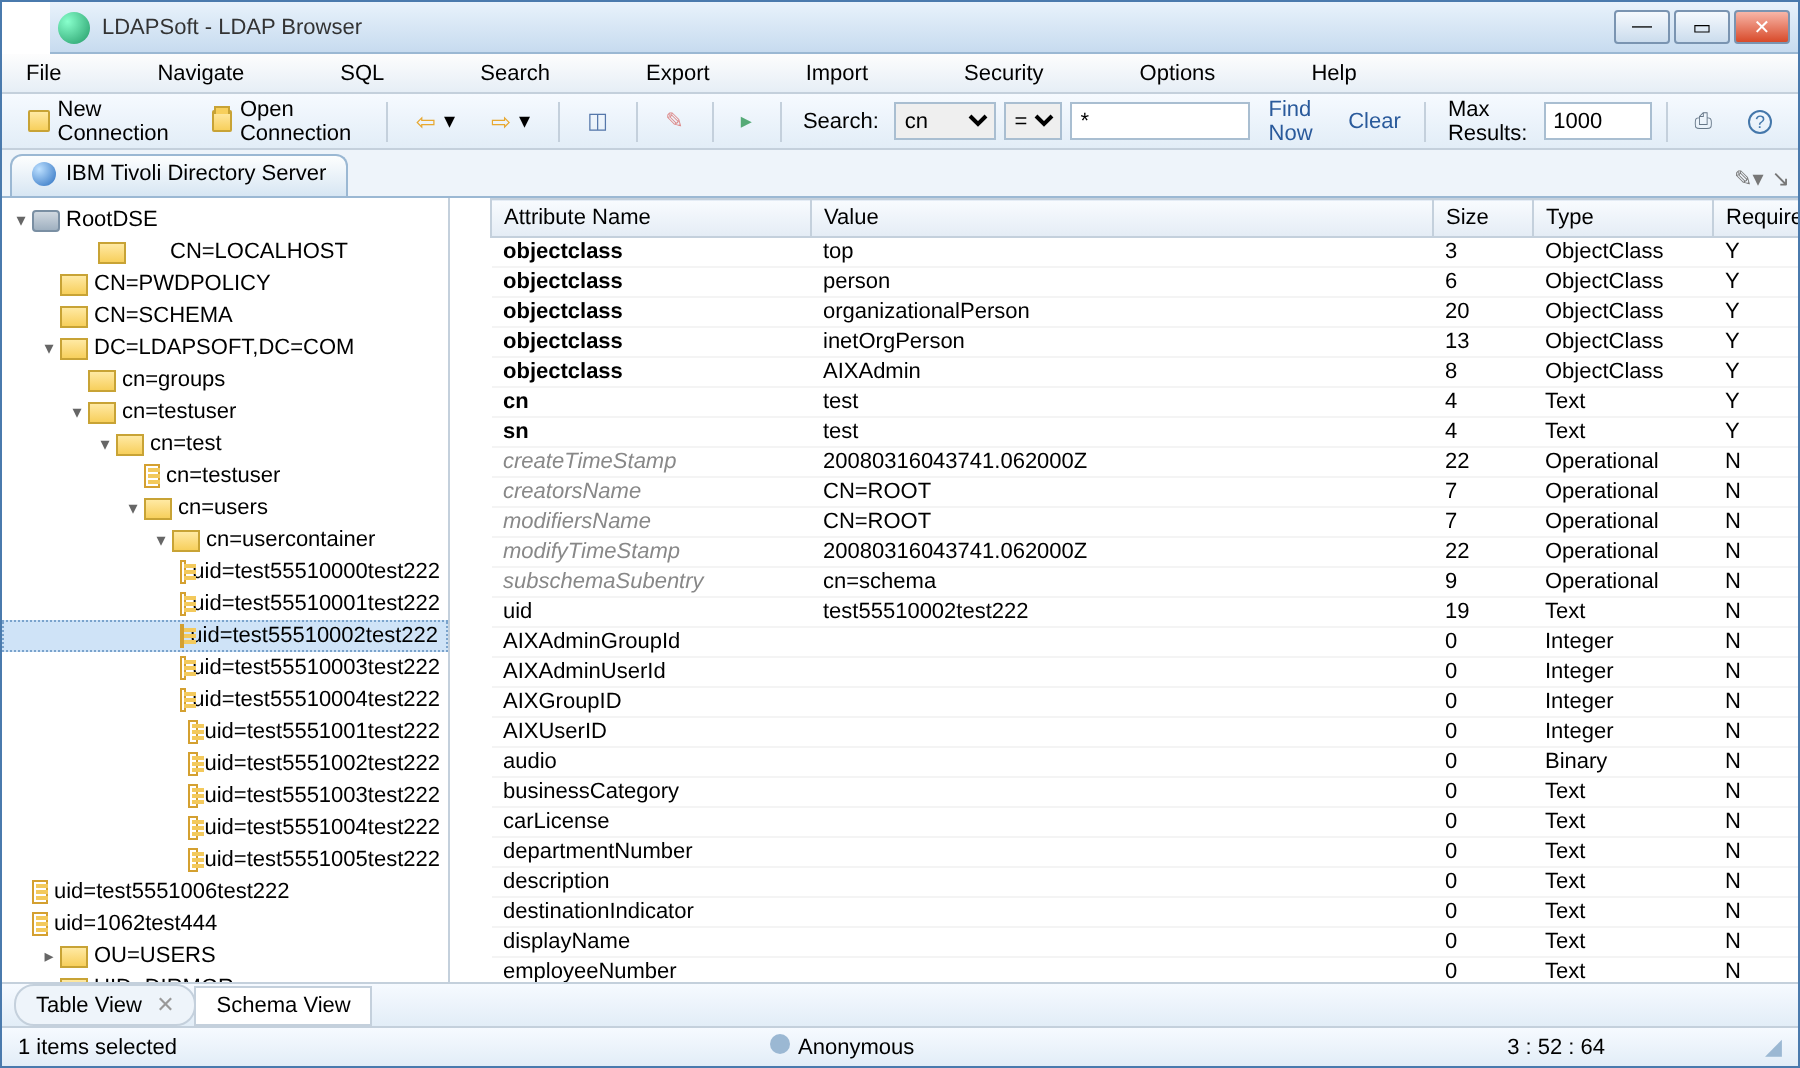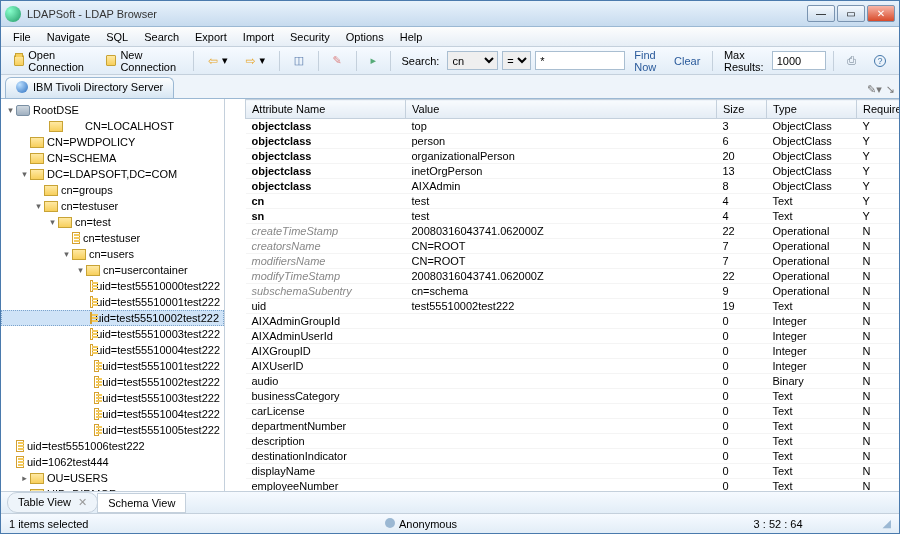--- a/index.html
+++ b/index.html
@@ -1,24 +1,24 @@
 <!DOCTYPE html>
 <html><head>
 <meta charset="utf-8">
 <style>
 * { box-sizing: border-box; margin: 0; padding: 0; }
 body { font-family: Tahoma, Arial, sans-serif; font-size: 11px; background: #d4e4f0; overflow: hidden; width: 900px; height: 534px; }
 .window { width: 900px; height: 534px; display: flex; flex-direction: column; border: 1px solid #4a7aad; background: #fff; }
-.titlebar { height: 26px; background: linear-gradient(#e8f2fb, #c7dbef); display: flex; align-items: center; padding: 0 4px; border-bottom: 1px solid #9bb8d3; }
+.titlebar { height: 26px; background: linear-gradient(#e8f2fb, #c7dbef); display: flex; align-items: center; padding: 0 4px; border-bottom: 1px solid #9bb8d3; margin-left: 24px; }
 .titlebar .app-icon { width: 16px; height: 16px; background: radial-gradient(circle at 30% 30%, #8fc, #296); border-radius: 50%; margin-right: 6px; }
 .titlebar .title { flex: 1; color: #333; }
 .win-btns { display: flex; gap: 2px; }
 .win-btn { width: 28px; height: 17px; background: linear-gradient(#f5f9fd,#cbdced); border: 1px solid #7a94b1; border-radius: 2px; display: flex; align-items: center; justify-content: center; font-size: 10px; cursor: pointer; }
 .win-btn.close { background: linear-gradient(#f7b6a8,#d84a2a); color:#fff; }
-.menubar { height: 20px; background: linear-gradient(#fdfdfd,#e6eef6); display: flex; align-items: center; padding: 0 4px; border-bottom: 1px solid #c4d0dc; }
+.menubar { height: 20px; background: linear-gradient(#fdfdfd,#e6eef6); display: flex; align-items: center; padding: 0 4px; border-bottom: 1px solid #c4d0dc; gap: 32px; }
 .menubar span { padding: 2px 8px; cursor: pointer; }
 .toolbar { height: 28px; background: linear-gradient(#f6faff,#e2edf7); display: flex; align-items: center; padding: 0 6px; gap: 4px; border-bottom: 1px solid #c4d0dc; }
 .tbtn { display: flex; align-items: center; gap: 4px; padding: 2px 6px; border: 1px solid transparent; border-radius: 3px; cursor: pointer; }
 .folder-ico { width: 14px; height: 11px; background: linear-gradient(#ffe9a3,#f7cf5c); border: 1px solid #c8a335; border-radius: 1px; position: relative; display: inline-block; }
 .folder-ico.open::before { content:""; position:absolute; top:-3px; left:0; width:6px; height:3px; background:#f7cf5c; border:1px solid #c8a335; border-bottom:none; }
 .sep { width: 1px; height: 20px; background: #c4d0dc; margin: 0 3px; }
 .arrow { color: #e8a830; font-size: 12px; }
 .toolbar input[type=text] { border: 1px solid #a9bed1; height: 19px; padding: 0 4px; font-size: 11px; }
 .toolbar select { border: 1px solid #a9bed1; height: 19px; font-size: 11px; }
 .linkbtn { color: #2a5a9b; cursor: pointer; padding: 2px 5px; }
@@ -77,26 +77,26 @@
       <span>Search</span>
       <span>Export</span>
       <span>Import</span>
       <span>Security</span>
       <span>Options</span>
       <span>Help</span>
     </div>
 
   <div class="toolbar">
     <div class="tbtn">
+      <span class="folder-ico"></span>
+      <span>New Connection</span>
+    </div>
+    <div class="tbtn">
       <span class="folder-ico open"></span>
       <span>Open Connection</span>
-    </div>
-    <div class="tbtn">
-      <span class="folder-ico"></span>
-      <span>New Connection</span>
     </div>
     <div class="sep"></div>
     <div class="tbtn"><span class="arrow">⇦</span>▾</div>
     <div class="tbtn"><span class="arrow">⇨</span>▾</div>
     <div class="sep"></div>
     <div class="tbtn">
         <span style="color:#57a;">◫</span>
       </div>
     <div class="sep"></div>
     <div class="tbtn">

